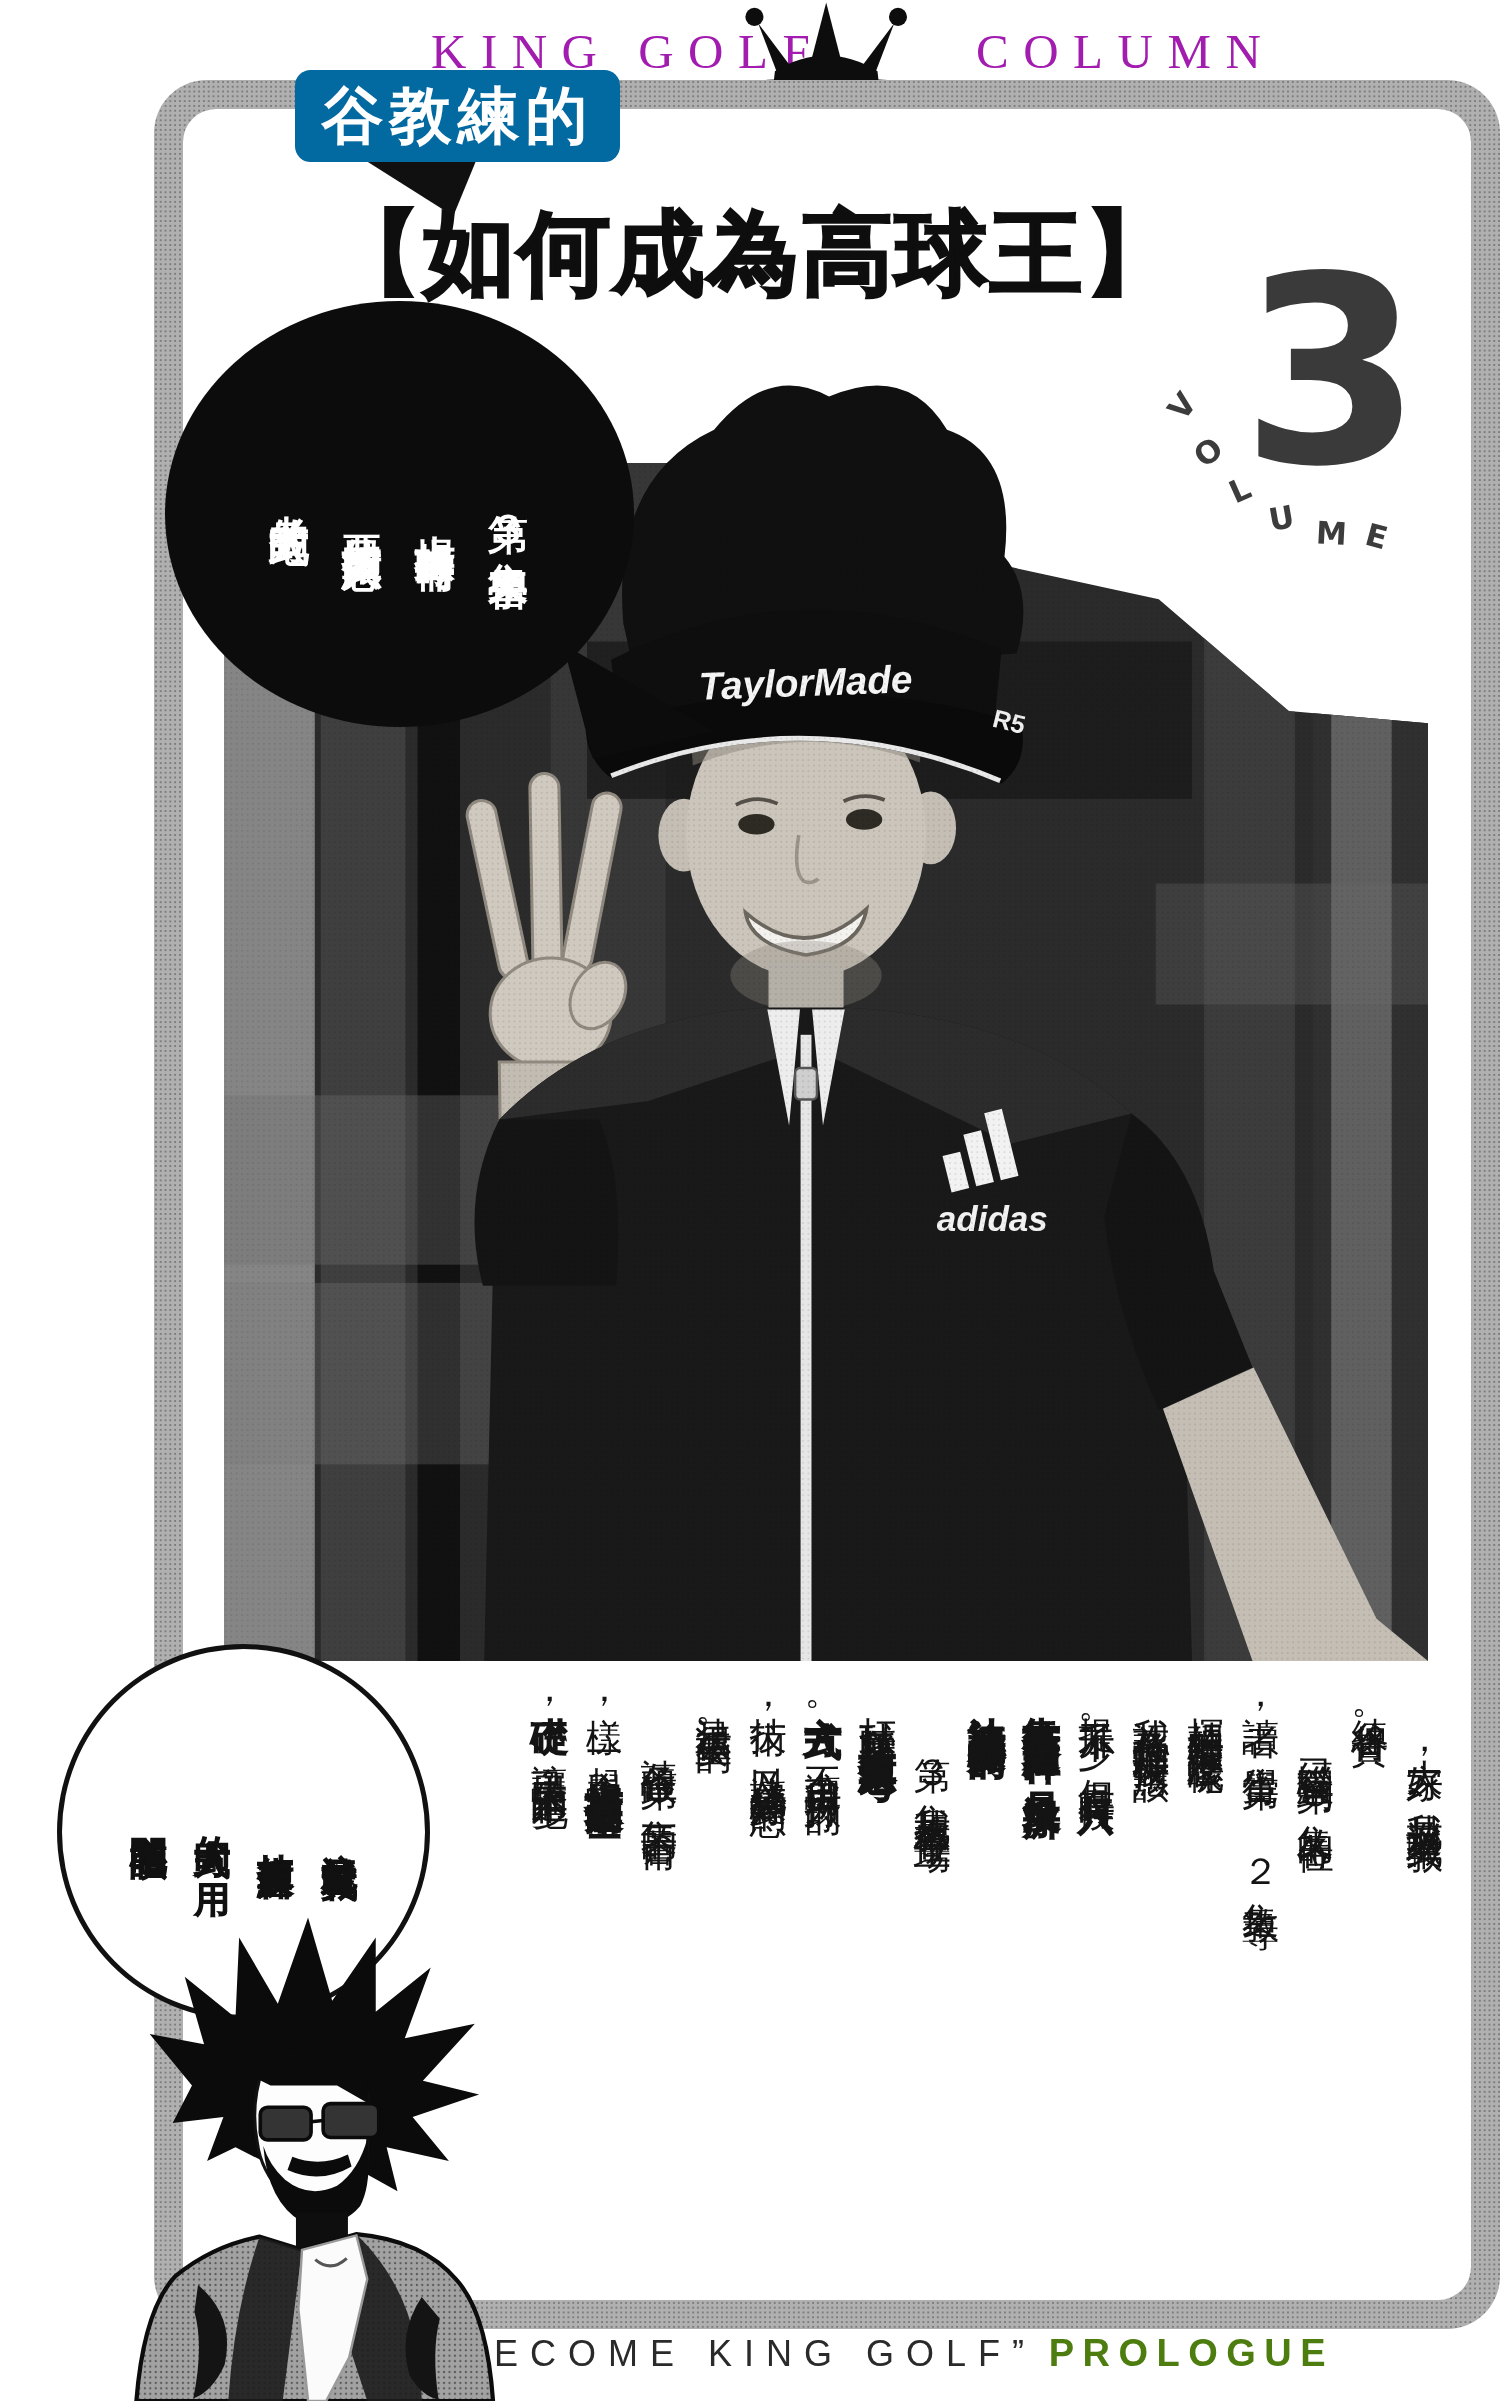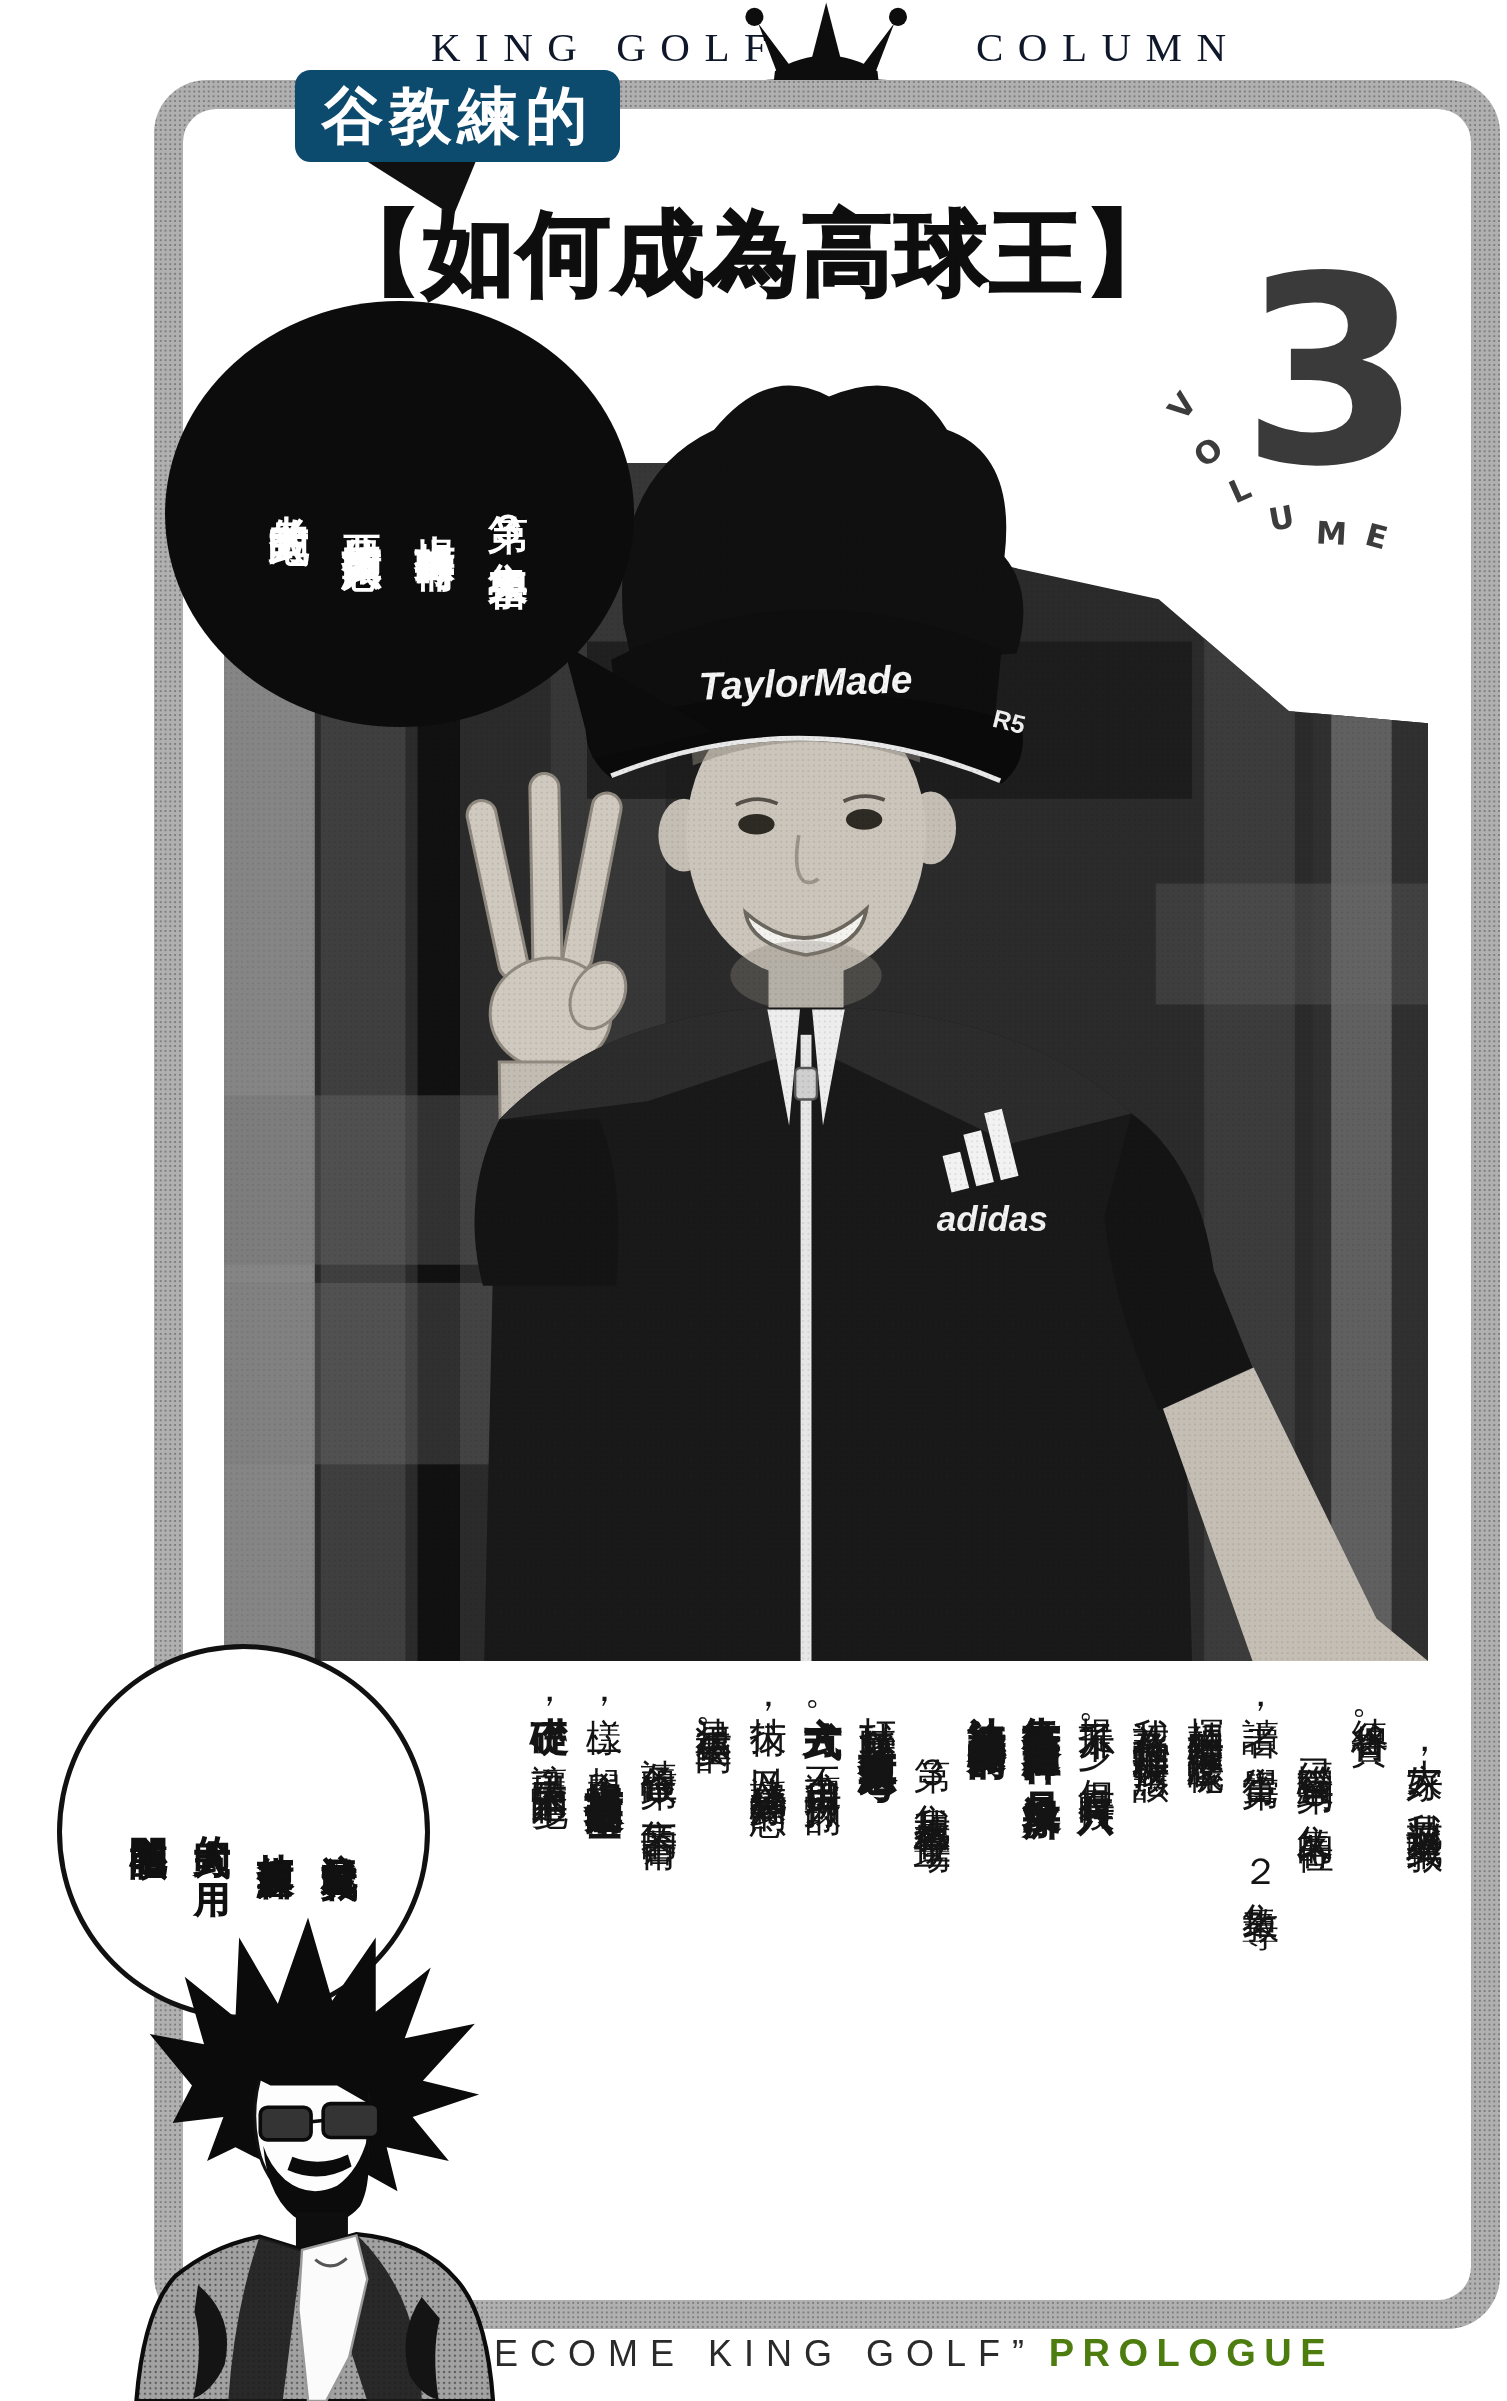--- a/index.html
+++ b/index.html
@@ -1,34 +1,34 @@
 <!DOCTYPE html>
 <html style="font-size:9.7px"><head>
 <meta charset="utf-8">
 <style>
   html,body{margin:0;padding:0;background:#e8e8e8;}
   #page{position:relative;width:1508px;height:2401px;background:#ffffff;overflow:hidden;
         font-family:"Liberation Sans",sans-serif;color:#111;}
   
   .hdr-word{position:absolute;top:23px;font-family:"Liberation Serif",serif;
-            font-size:41px;letter-spacing:14.5px;color:#0f172a;white-space:nowrap;}
+            font-size:49px;letter-spacing:14.5px;color:#a21caf;white-space:nowrap;}
   #hdr-left{left:431px;}
   #hdr-right{left:964px;margin-left:12px;}
   #skull{position:absolute;left:707px;top:0px;width:239px;height:184px;}
   
   #frame{position:absolute;left:154px;top:80px;width:1346px;height:2249px;
          border-radius:53px;z-index:1;
          background-color:#b0b0b0;
          background-image:radial-gradient(circle at 1.8px 1.8px,#7d7d7d 1px,rgba(0,0,0,0) 1.3px);
          background-size:4.8px 4.8px;}
   #frame-inner{position:absolute;left:29px;top:29px;right:29px;bottom:29px;
                border-radius:33px;background:#fff;}
   
   #coach-tag{position:absolute;left:295px;top:70px;width:325px;height:92px;z-index:6;
-             background:#0c4a6e;border-radius:15.7px;display:flex;align-items:center;justify-content:center;}
+             background:#0369a1;border-radius:15.7px;display:flex;align-items:center;justify-content:center;}
   #coach-tag span{color:#fff;font-size:62px;font-weight:900;letter-spacing:6px;white-space:nowrap;}
   #tag-tail{position:absolute;left:348px;top:156px;width:130px;height:60px;background:#101010;z-index:5;
             clip-path:polygon(8% 0,100% 0,81% 100%);}
   
   #main-title{position:absolute;left:0;top:192px;width:1508px;text-align:center;z-index:4;
               font-size:92px;font-weight:700;letter-spacing:2.4px;color:#0e0e0e;
               -webkit-text-stroke:2.4px #0e0e0e;white-space:nowrap;}
   
   #vol-num{position:absolute;left:1241px;top:266px;z-index:4;font-family:"DejaVu Sans",sans-serif;
            font-size:260px;line-height:0.82;font-weight:900;color:#3a3a3a;}

